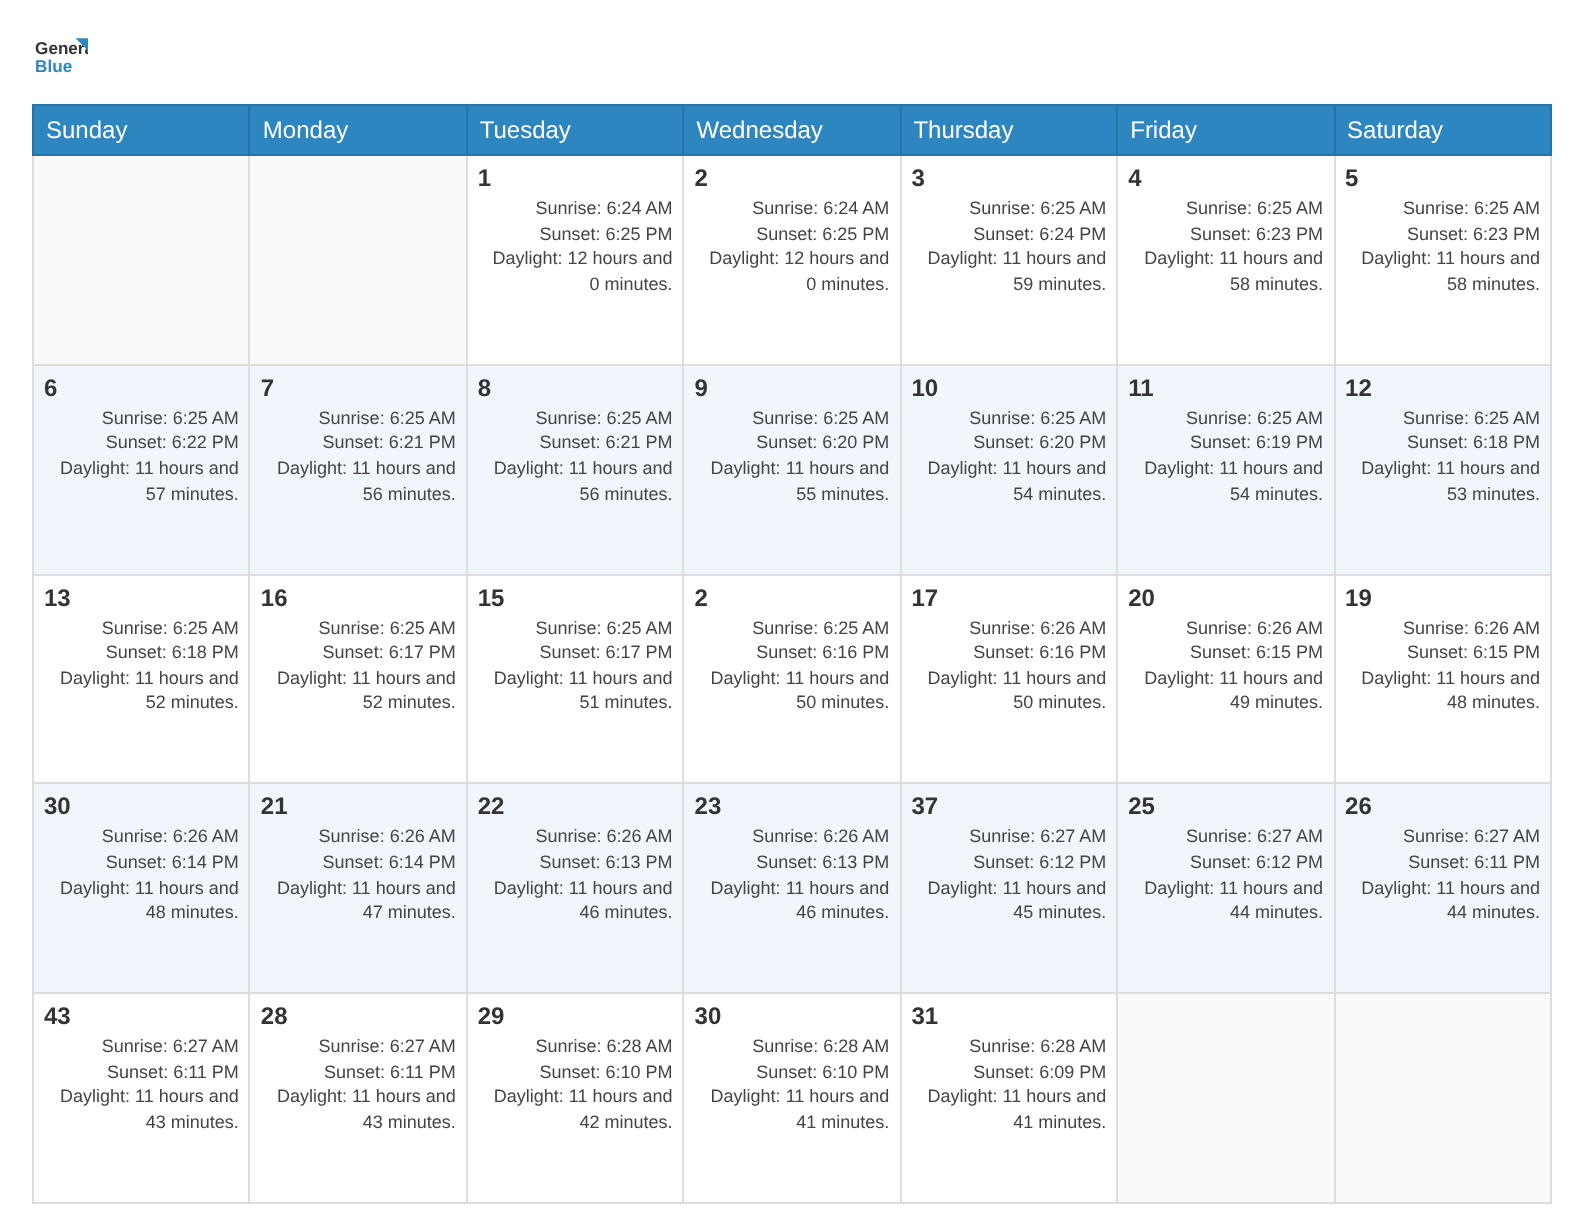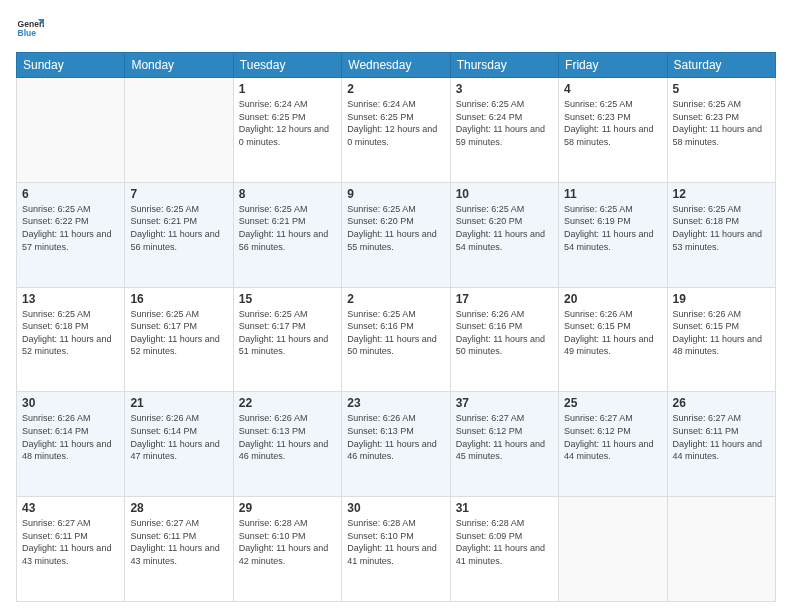--- a/index.html
+++ b/index.html
@@ -78,20 +78,21 @@
       font-size: 12px;
       font-weight: bold;
       color: #333;
       display: block;
       margin-bottom: 2px;
     }
     .day-detail {
       font-size: 9px;
       color: #444;
       line-height: 1.4;
+      text-align: right;
     }
     .alt-row td {
       background: #f0f6fb;
     }
   </style>
 </head>
 <body>
 
 <div class="page">
   <div class="header">

